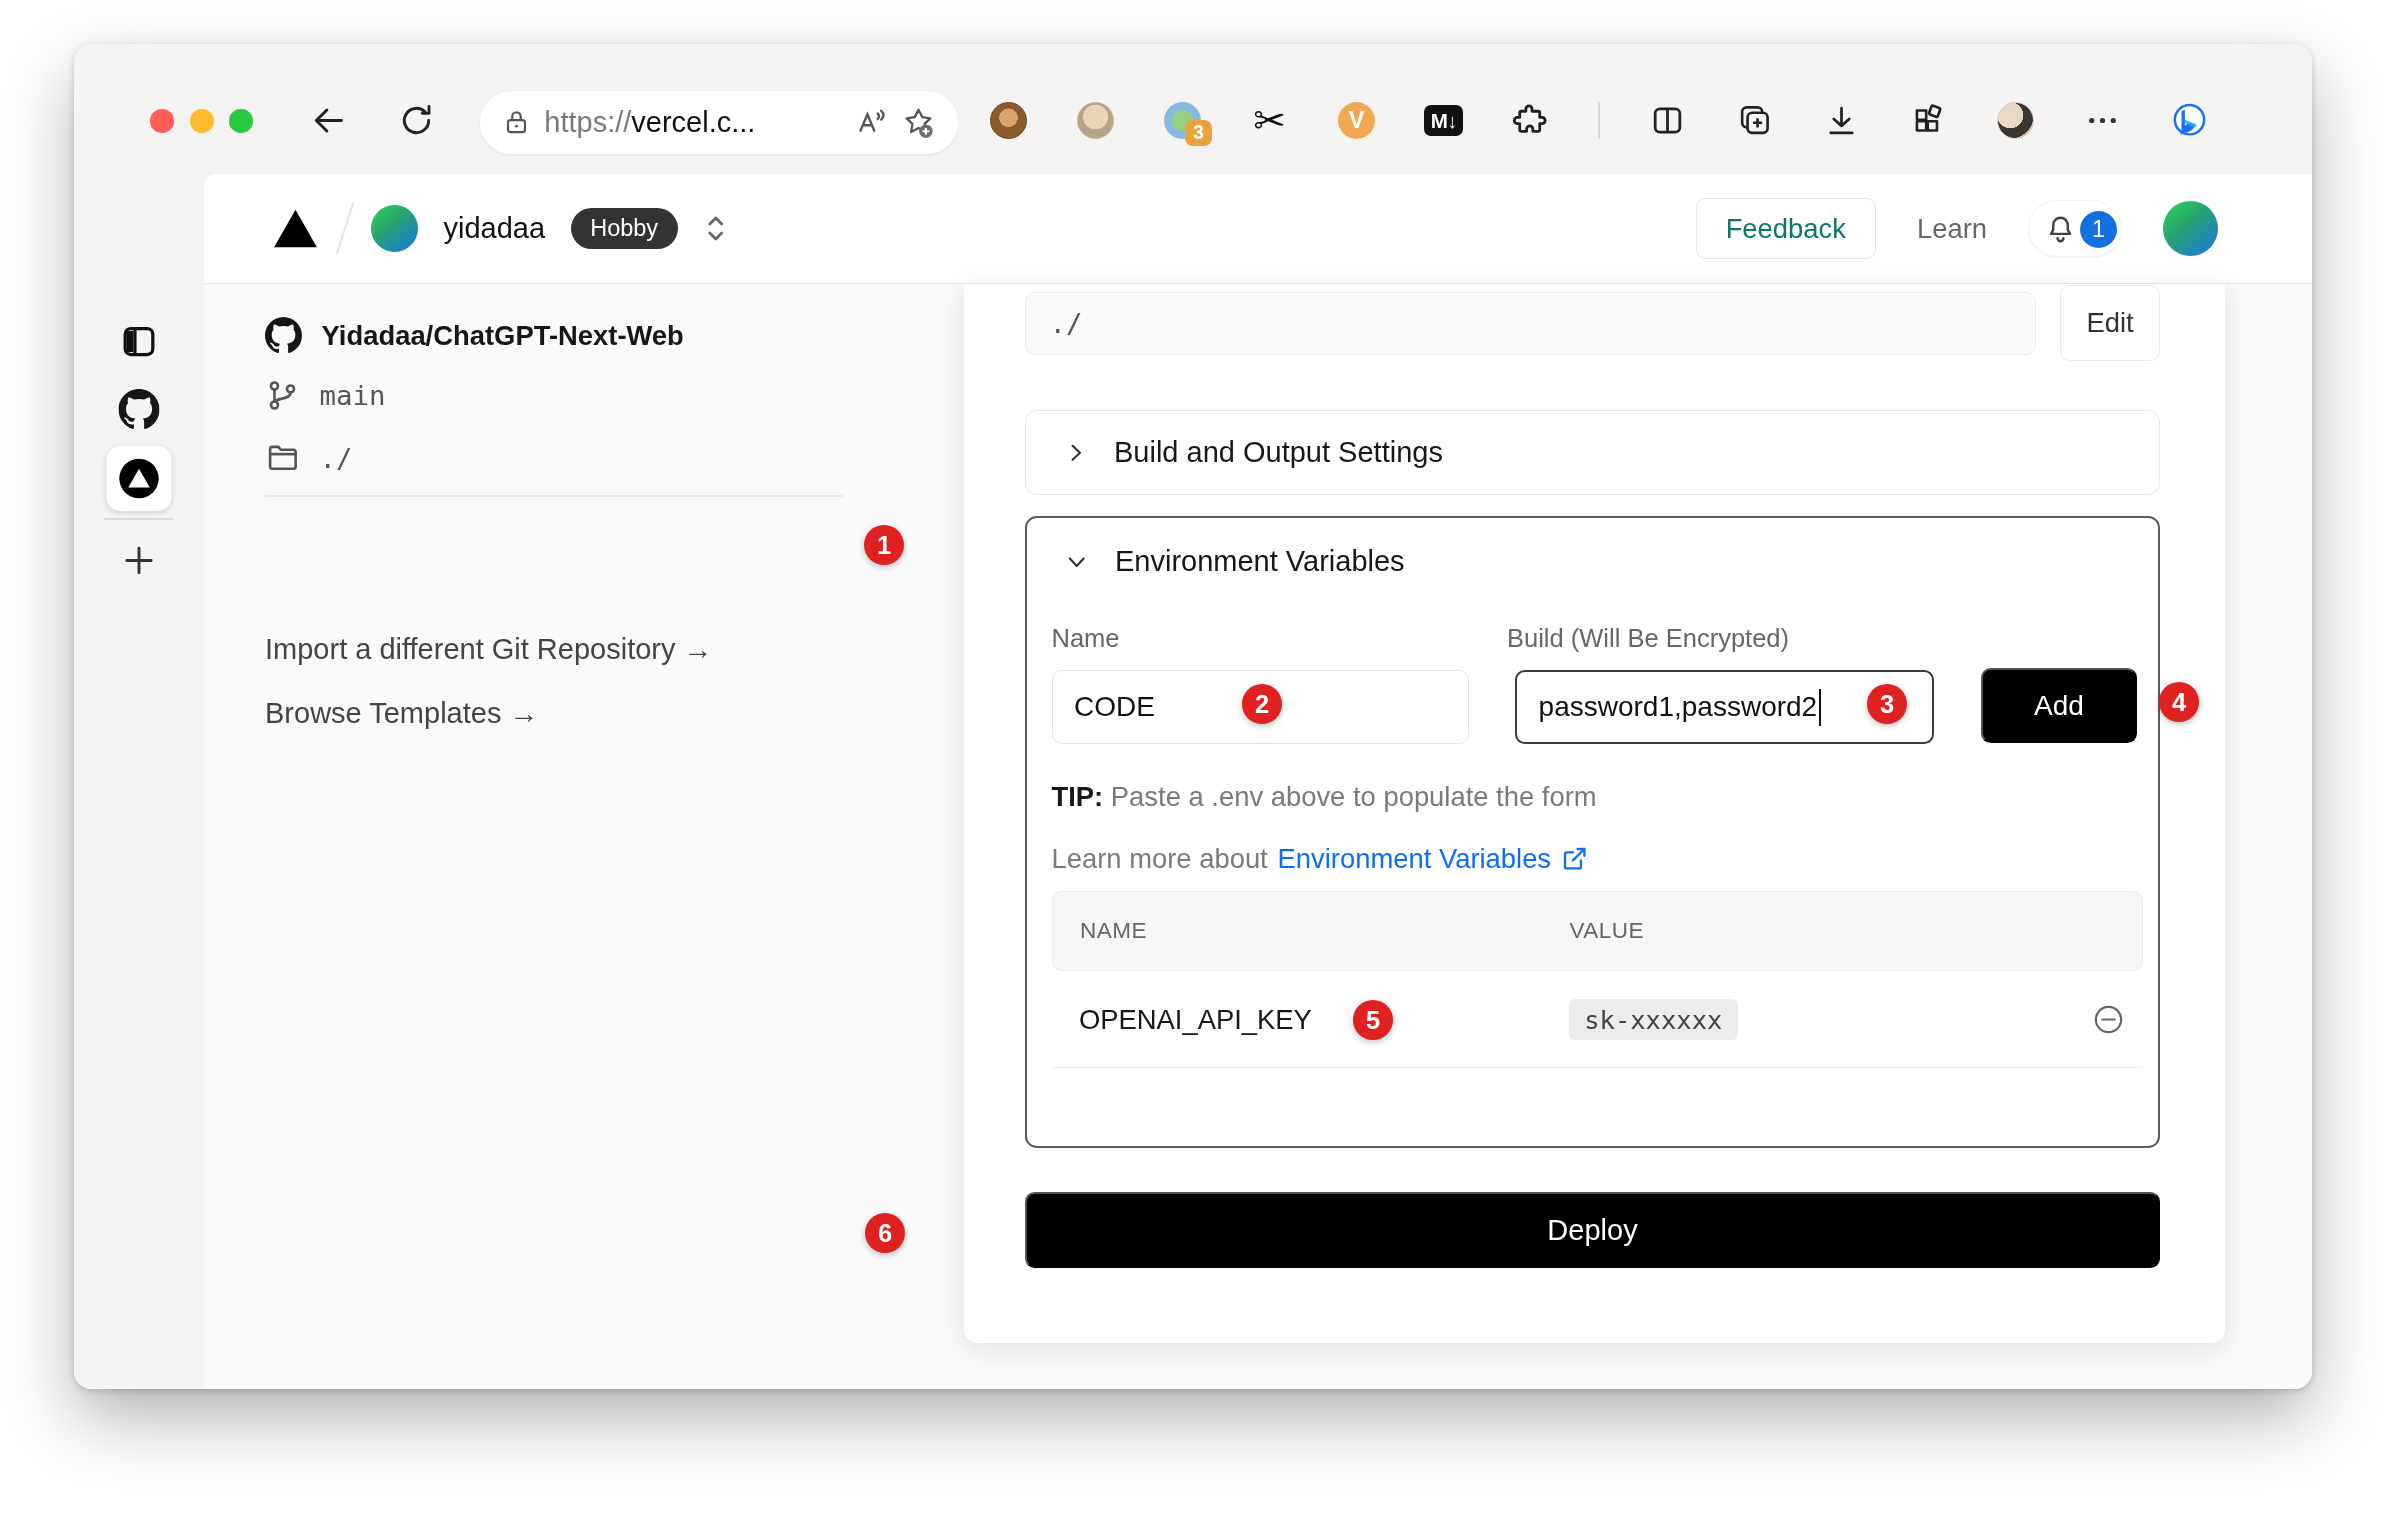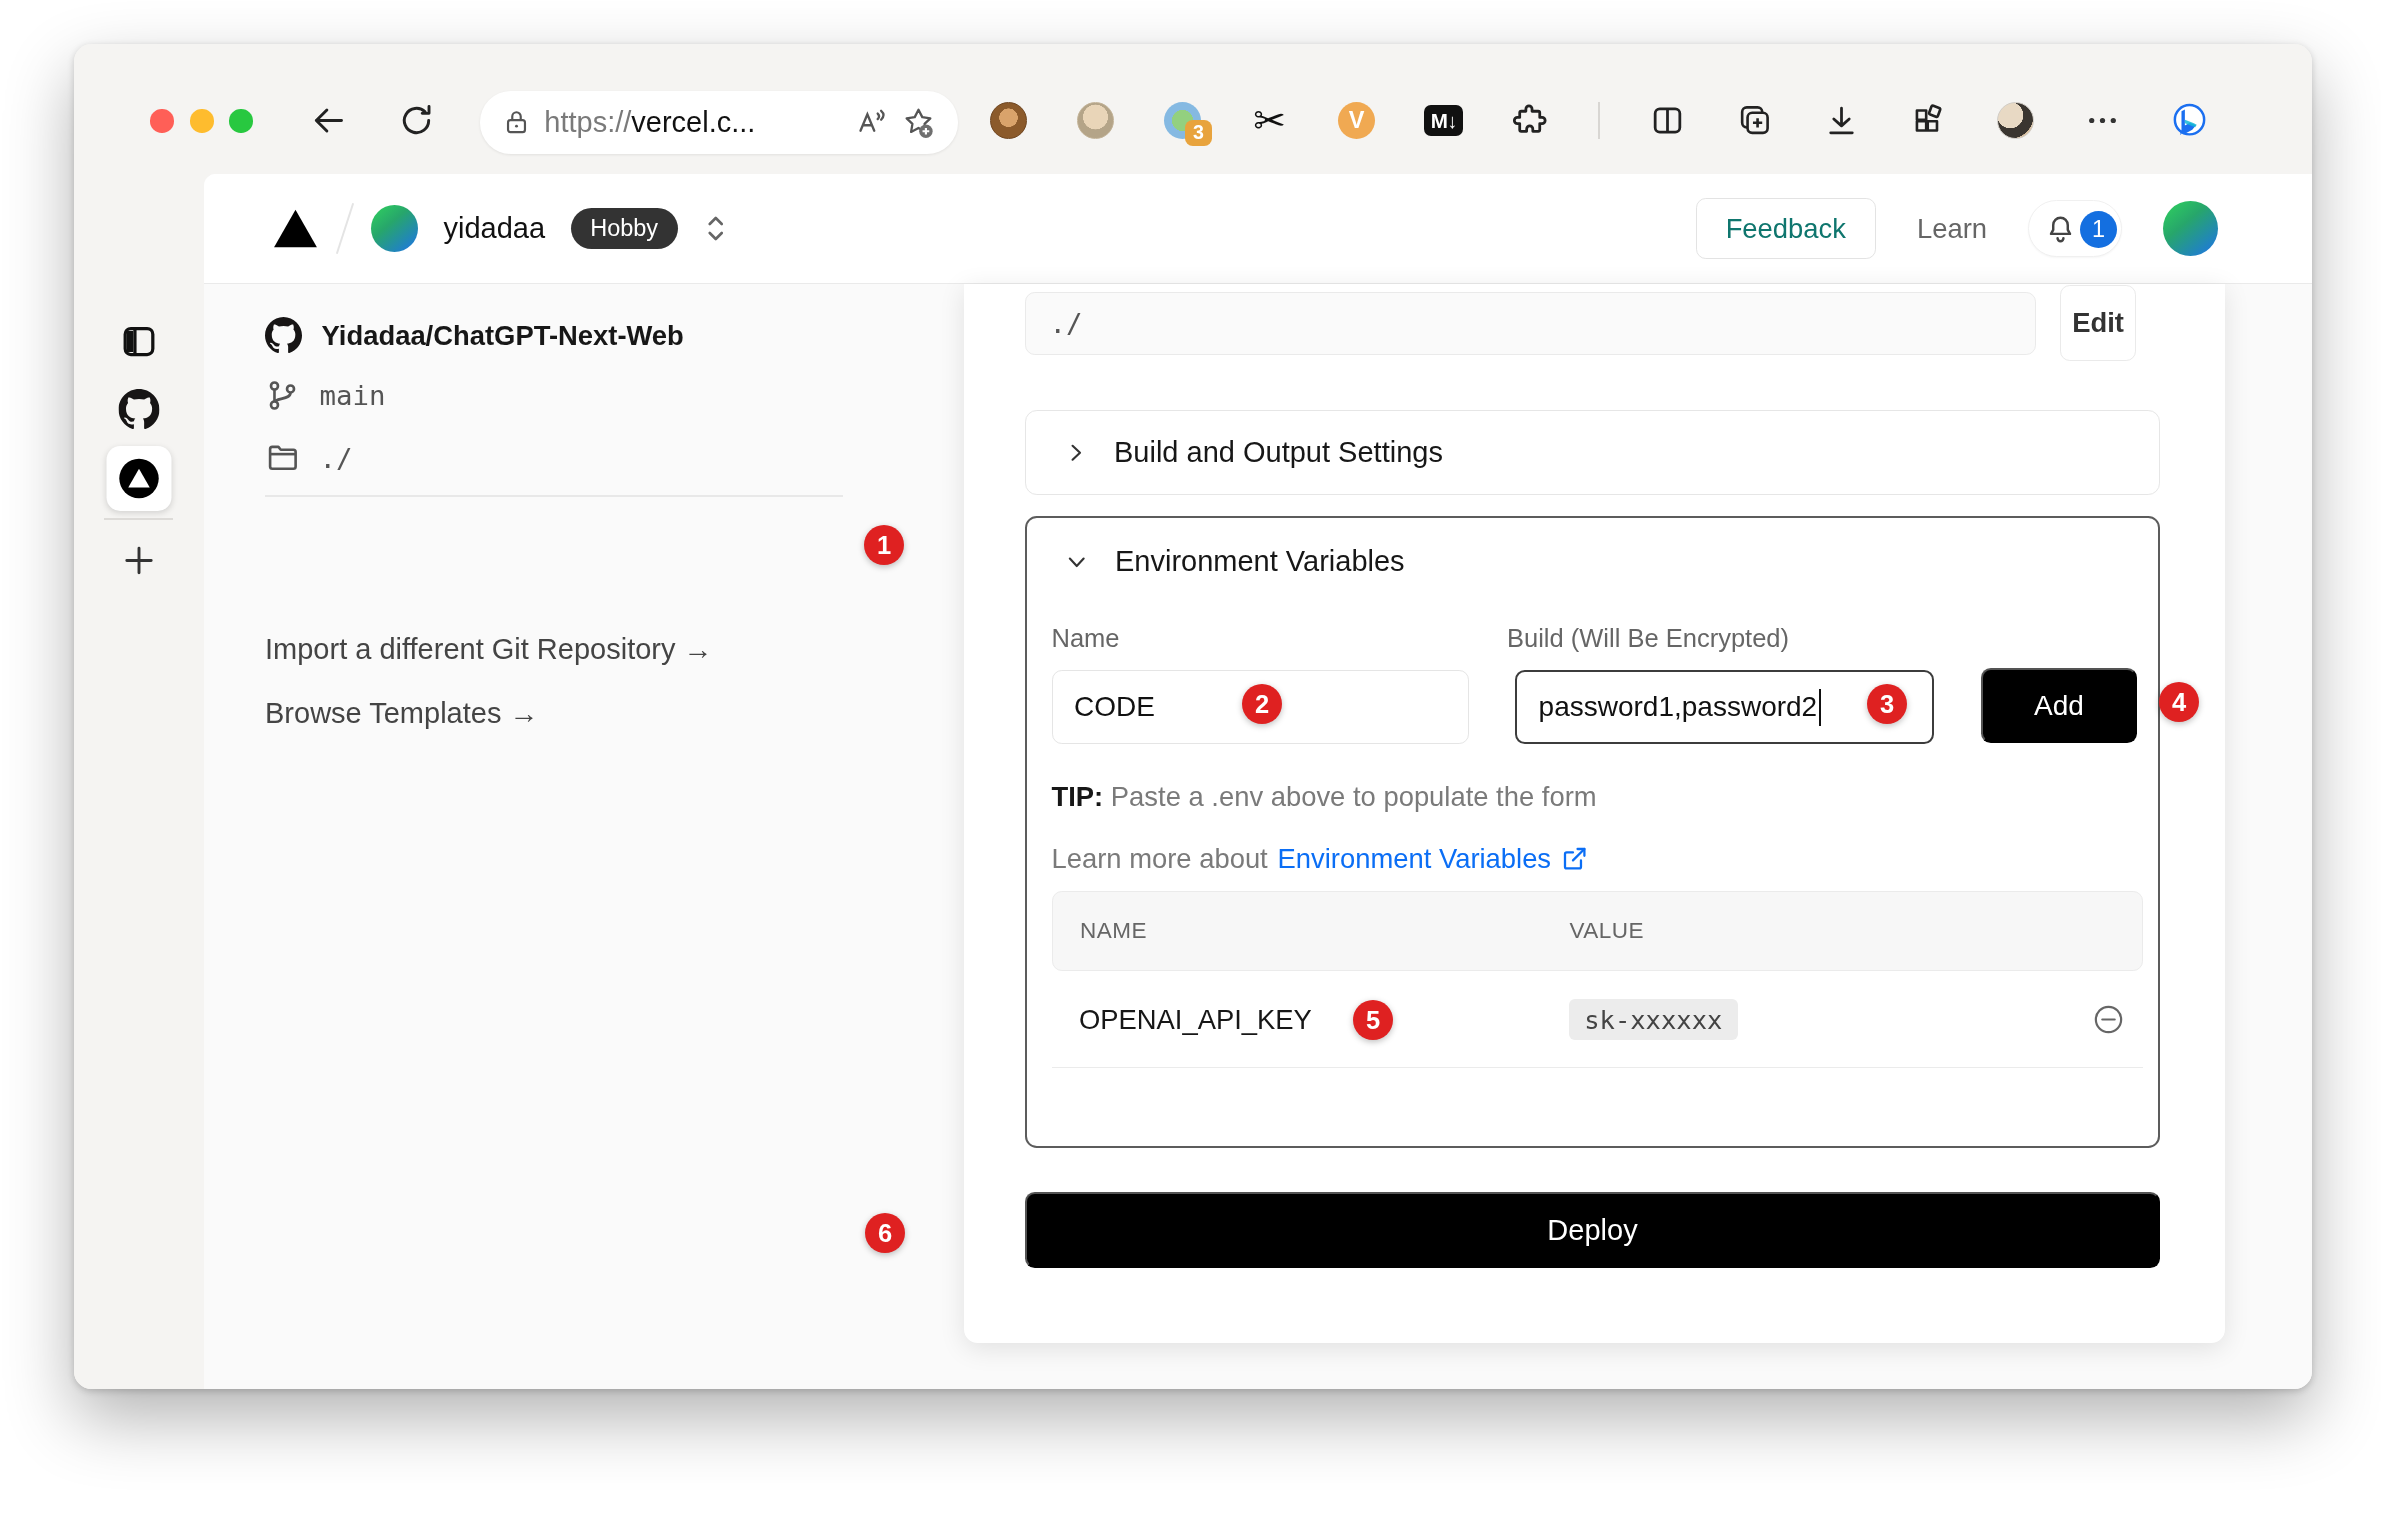--- a/index.html
+++ b/index.html
@@ -70,22 +70,22 @@
   .mono-val { font-size:27.4px; color:#555; }
   .left-divider { position:absolute; left:179px; top:452px; width:578px; height:2px; background:#e8e8e8; }
   .link-line { position:absolute; font-size:29px; color:#444; cursor:pointer; }
 
   
   .card { position:absolute; left:890px; top:240px; width:1261px; height:1059px; background:#fff;
     border-radius:0 0 13.7px 13.7px; box-shadow:0 5.9px 25.5px rgba(0,0,0,.10); }
   .root-input { position:absolute; left:61px; top:7.8px; width:1011px; height:63px; background:#fafafa;
     border:1px solid #eaeaea; border-radius:9.8px; display:flex; align-items:center; padding:0 23.5px;
     font-size:27.4px; color:#555; }
-  .edit-btn { position:absolute; left:1096px; top:1px; width:76px; height:76px; background:#fff; border:1px solid #eaeaea;
-    border-radius:9.8px; font-size:27.4px; color:#333; display:flex; align-items:center; justify-content:center;font-weight:bold; }
+  .edit-btn { position:absolute; left:1096px; top:1px; width:100px; height:76px; background:#fff; border:1px solid #eaeaea;
+    border-radius:9.8px; font-size:27.4px; color:#333; display:flex; align-items:center; justify-content:center; }
   .section { position:absolute; left:61px; width:1135px; background:#fff; border:1px solid #e6e6e6; border-radius:11.8px; }
   .build-sec { top:126px; height:85px; display:flex; align-items:center; gap:25.5px; padding-left:37px; }
   .env-sec { top:232px; height:632px; border:2px solid #5c5c5c; }
   .sec-title { font-size:29px; color:#171717; }
   .env-head { position:absolute; left:37px; top:27.4px; display:flex; align-items:center; gap:25.5px; }
   .fld-label { position:absolute; font-size:25.5px; color:#666; }
   .fld { position:absolute; top:152px; height:74px; background:#fff; border:1px solid #e5e5e5; border-radius:9.8px;
     display:flex; align-items:center; padding:0 21.6px; font-size:28px; color:#111; }
   .fld.focused { border:2px solid #3c3c3c; }
   .caret { width:2px; height:37px; background:#111; margin-left:2px; }

